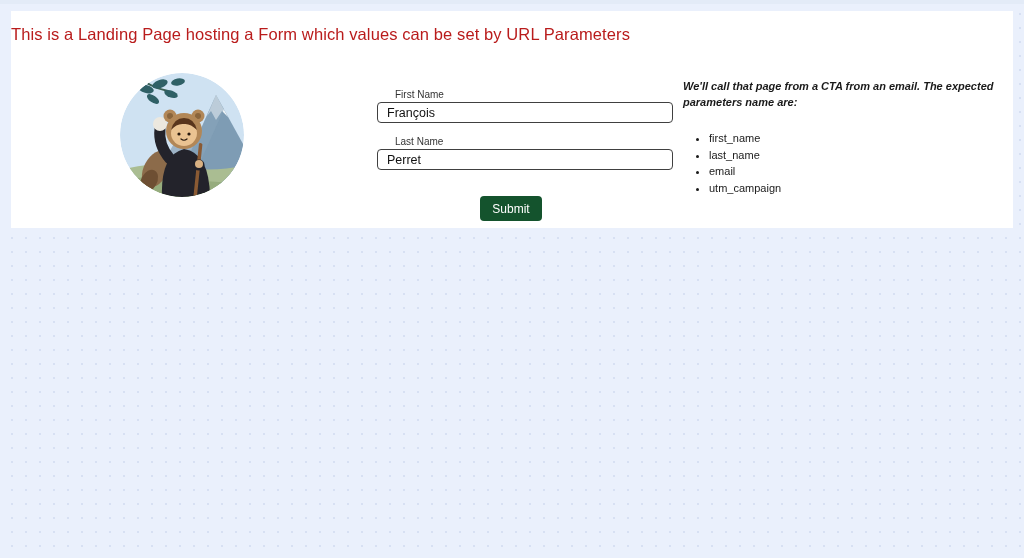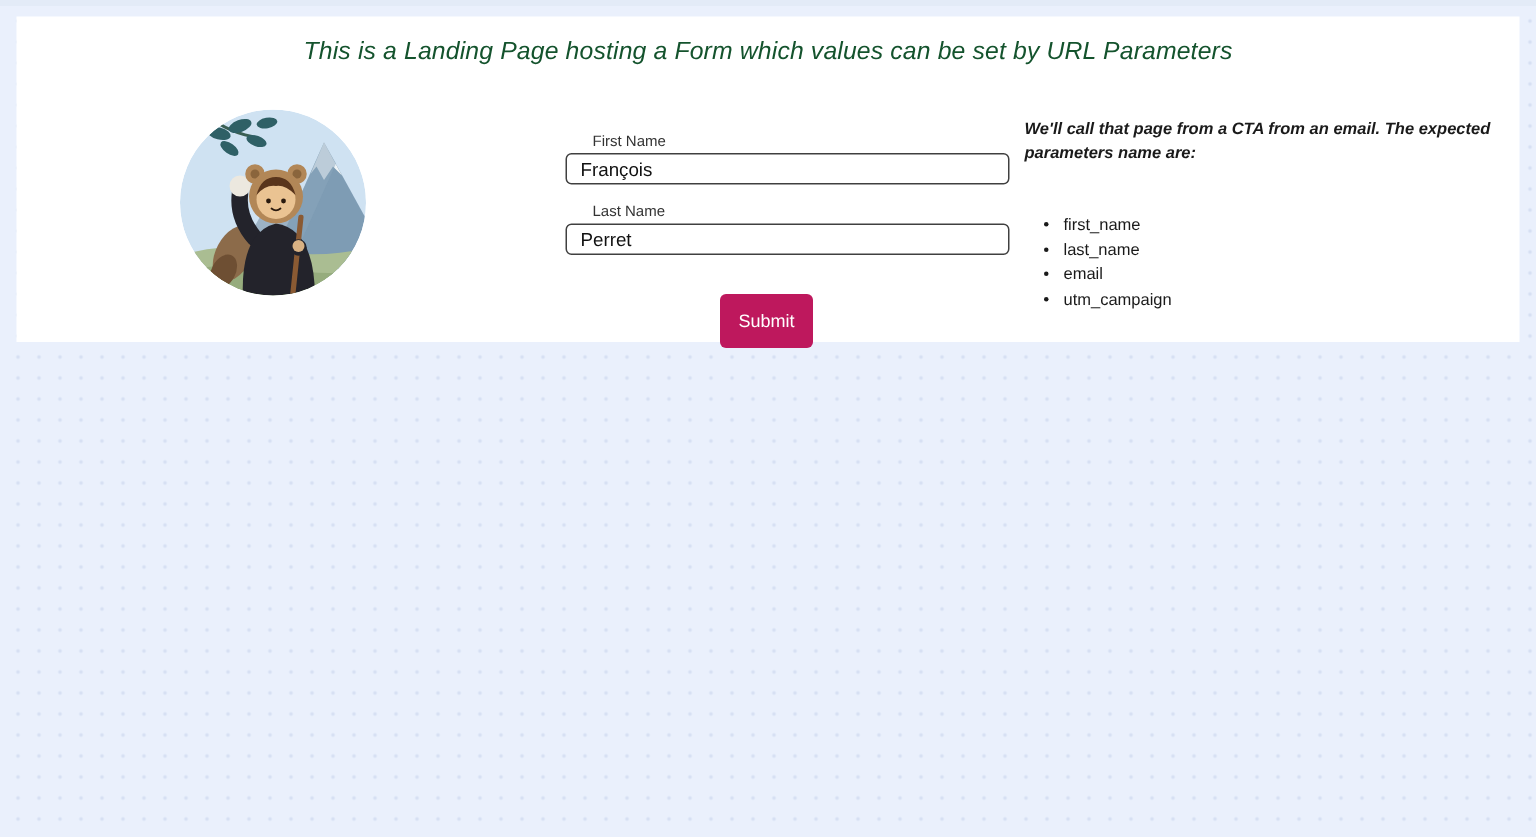--- a/index.html
+++ b/index.html
@@ -29,26 +29,25 @@
     top: 11px;
     width: 1002px;
     height: 217px;
     background: #ffffff;
   }
   .page-title {
     position: absolute;
     top: 14px;
     left: 0;
     width: 100%;
-    text-align: center;
+    text-align: left;
     font-size: 16.5px;
     font-weight: 400;
-    color: #14532d;
+    color: #b91c1c;
     letter-spacing: 0.1px;
-    font-style: italic;
   }
   .avatar-wrap {
     position: absolute;
     left: 109px;
     top: 62px;
     width: 124px;
     height: 124px;
     border-radius: 50%;
     overflow: hidden;
   }
@@ -79,46 +78,46 @@
     color: #111111;
     background: #ffffff;
     outline: none;
     margin-left: 14px;
   }
   .text-input + .field-label { margin-top: 13px; }
   .submit-btn {
     display: block;
     margin: 26px auto 0 auto;
     min-width: 57px;
-    height: 36px;
+    height: 25px;
     padding: 0 12px;
     border: none;
     border-radius: 4px;
-    background: #be185d;
+    background: #14532d;
     color: #ffffff;
     font-family: "Liberation Sans", "DejaVu Sans", sans-serif;
     font-size: 12px;
     cursor: pointer;
   }
   .info-col {
     position: absolute;
     left: 672px;
     top: 67px;
     width: 320px;
   }
   .info-heading {
     font-size: 11px;
     font-weight: 700;
     line-height: 16px;
     color: #1a1a1a;
     width: 312px;
     font-style: italic;
   }
   .param-list {
-    margin-top: 32px;
+    margin-top: 20px;
     padding-left: 26px;
     list-style-type: disc;
   }
   .param-list li {
     font-size: 11px;
     line-height: 16.5px;
     color: #1a1a1a;
   }
 </style>
 </head>

